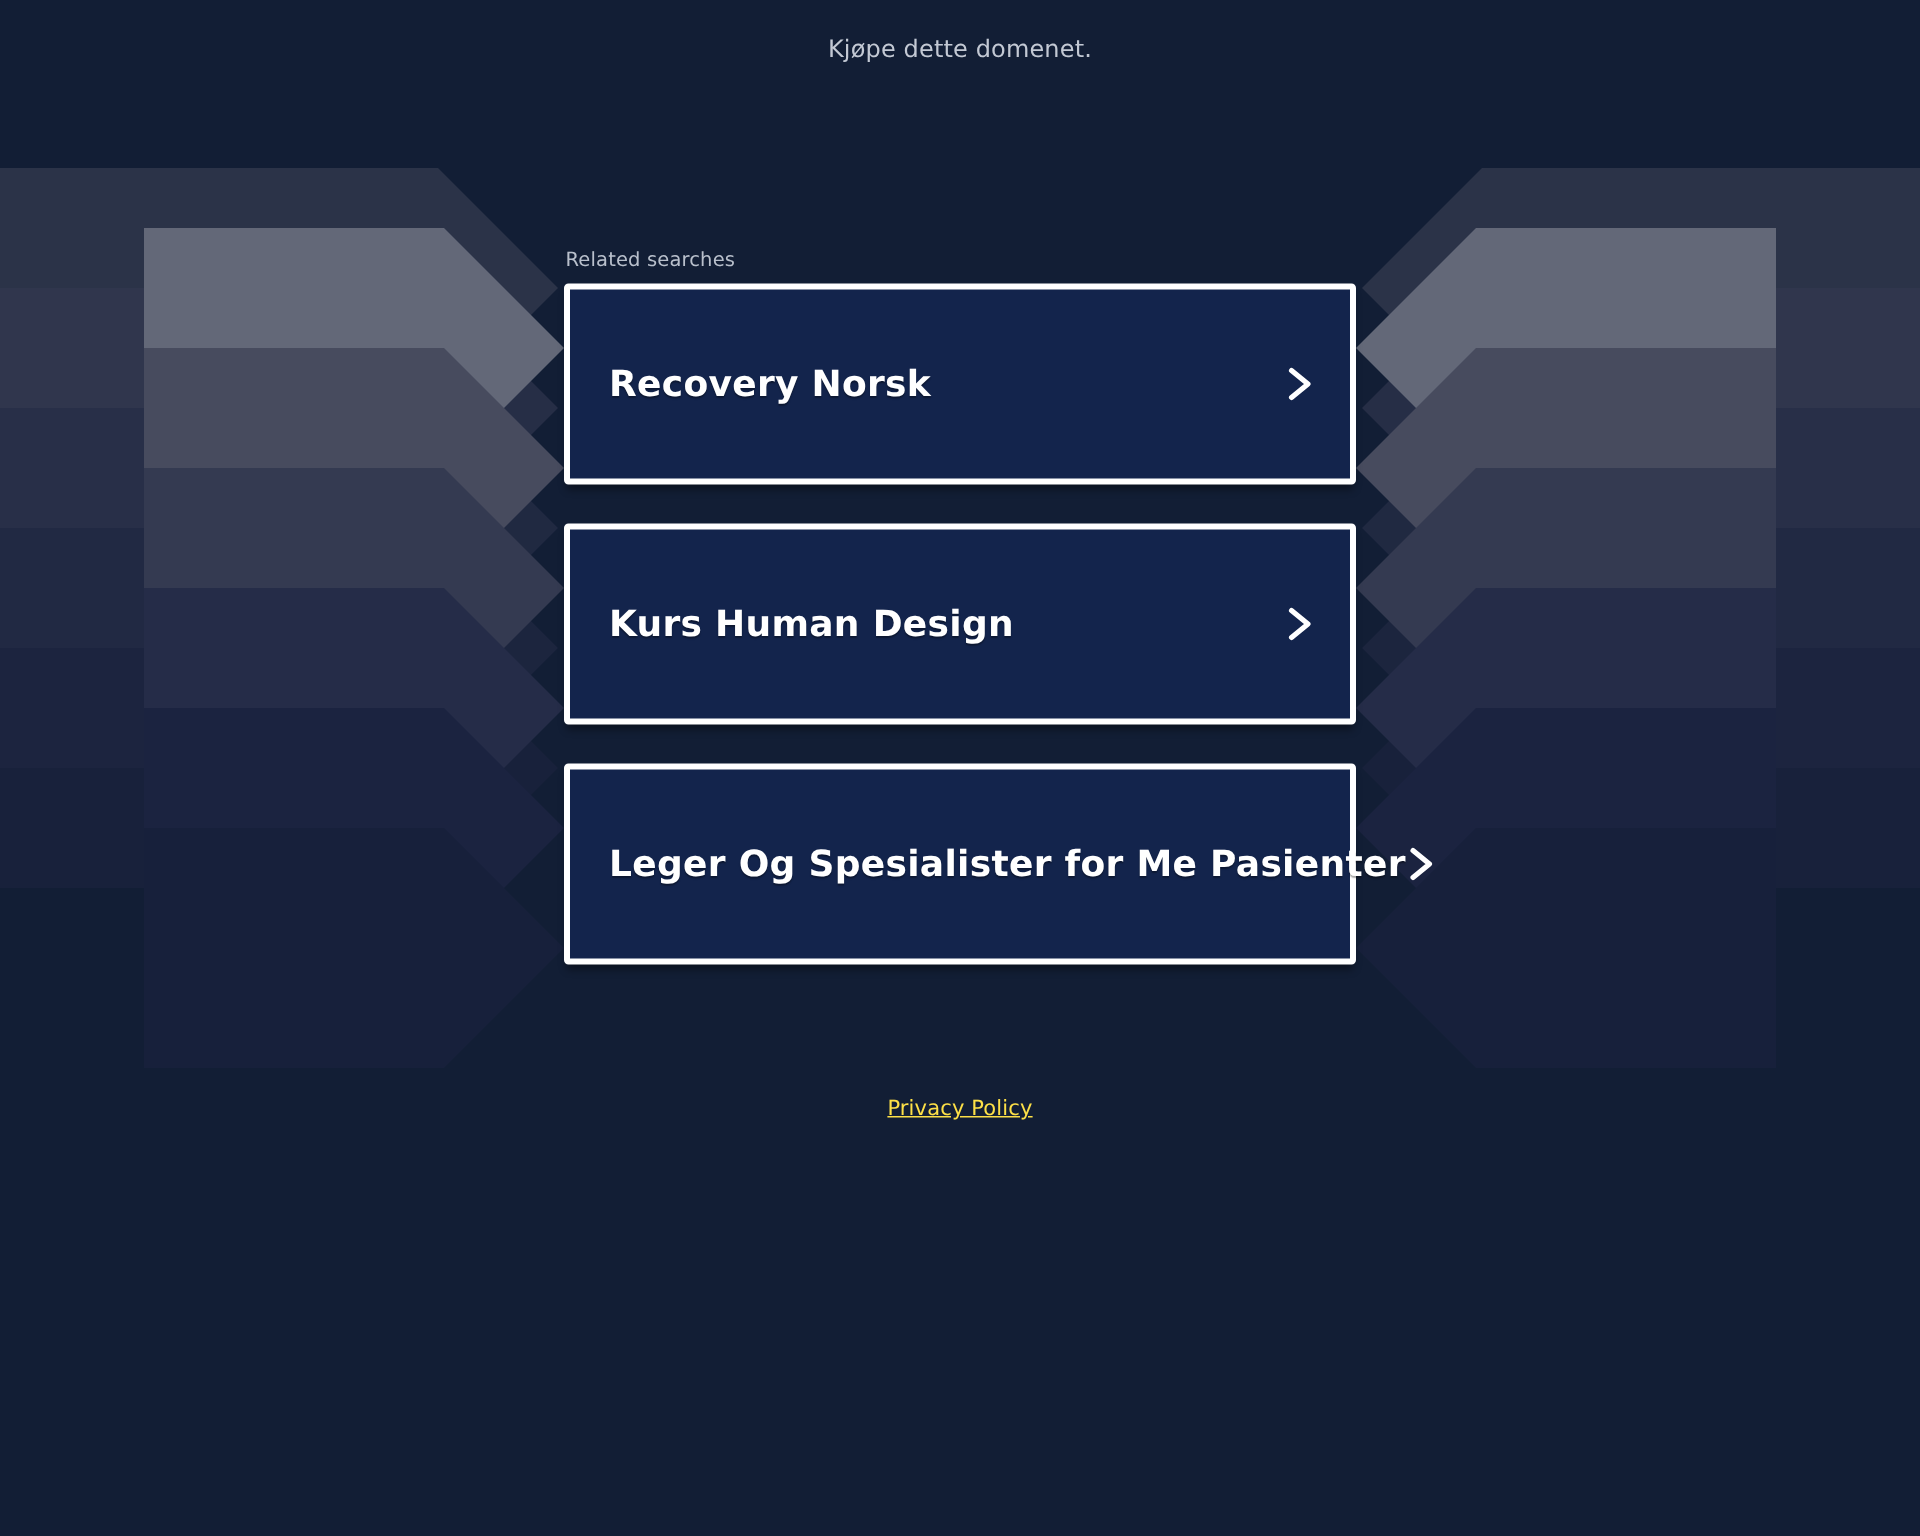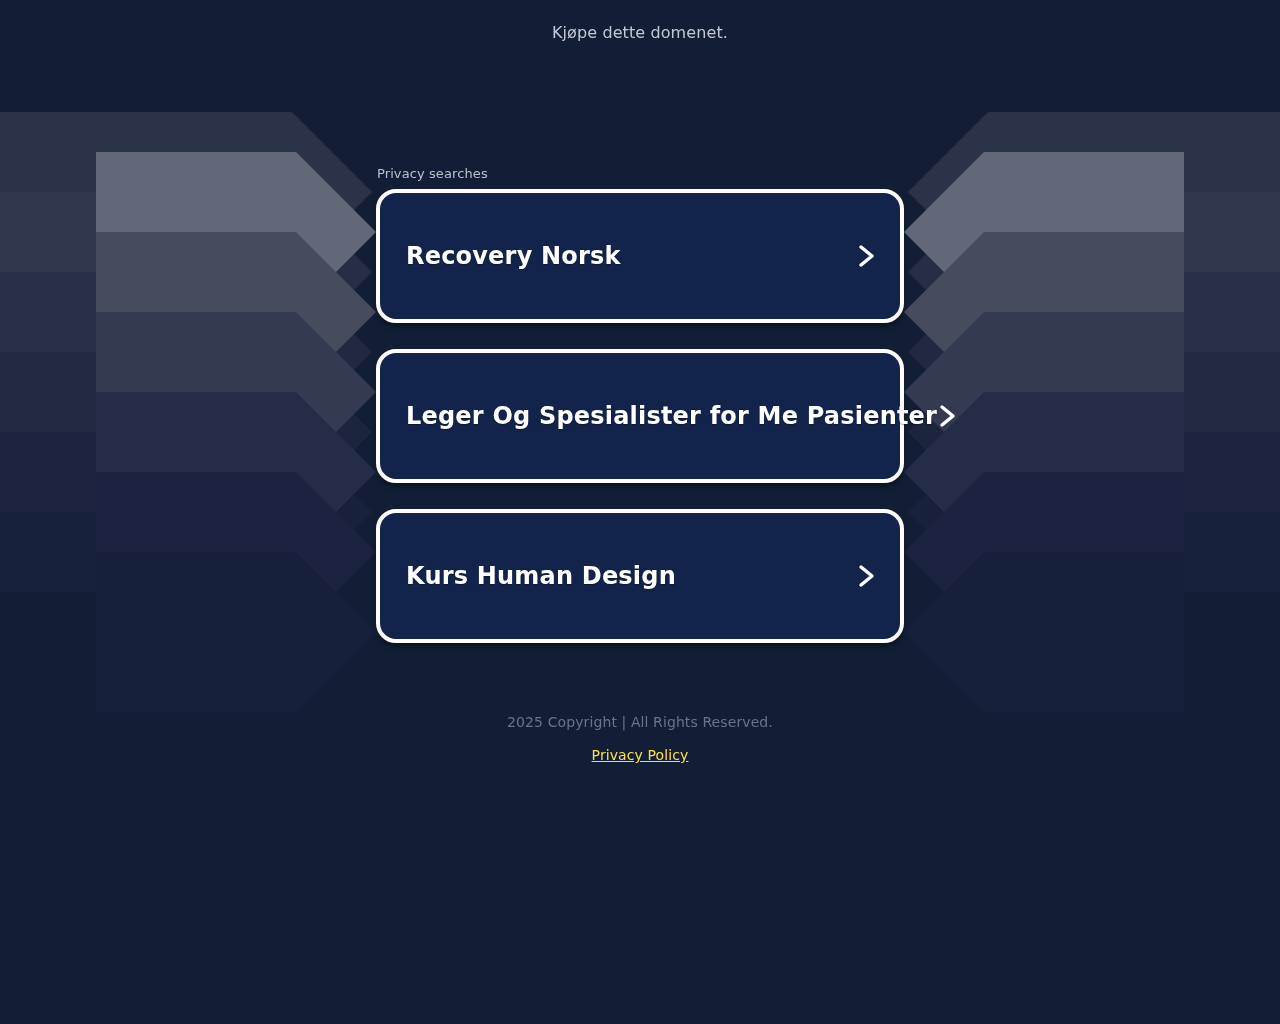--- a/index.html
+++ b/index.html
@@ -65,21 +65,21 @@
   .result-card {
     position: relative;
     display: flex;
     align-items: center;
     justify-content: space-between;
     width: 528px;
     height: 134px;
     margin-bottom: 26px;
     background: #13244c;
     border: 4px solid #ffffff;
-    border-radius: 20px;
+    border-radius: 3px;
     padding: 0 22px 0 26px;
     cursor: pointer;
     box-shadow: 0 5px 6px -2px rgba(0, 0, 0, 0.45);
   }
 
   .result-card:last-of-type { margin-bottom: 0; }
 
   .result-label {
     font-size: 24px;
     font-weight: bold;
@@ -166,49 +166,48 @@
     </g>
   </g>
 </svg>
 
 <div class="page">
 
   <div class="page-title">Kjøpe dette domenet.</div>
 
   <div class="results-wrap">
 
-    <div class="related-label">Privacy searches</div>
+    <div class="related-label">Related searches</div>
 
     <div class="result-card">
       <span class="result-label">Recovery Norsk</span>
       <span class="chevron-icon">
         <svg width="22" height="30" viewBox="0 0 22 30">
           <polyline points="5,6 16,15 5,24" fill="none" stroke="#ffffff" stroke-width="3.4" stroke-linecap="round" stroke-linejoin="round"></polyline>
         </svg>
       </span>
     </div>
 
     <div class="result-card">
+      <span class="result-label">Kurs Human Design</span>
+      <span class="chevron-icon">
+        <svg width="22" height="30" viewBox="0 0 22 30">
+          <polyline points="5,6 16,15 5,24" fill="none" stroke="#ffffff" stroke-width="3.4" stroke-linecap="round" stroke-linejoin="round"></polyline>
+        </svg>
+      </span>
+    </div>
+
+    <div class="result-card">
       <span class="result-label">Leger Og Spesialister for Me Pasienter</span>
       <span class="chevron-icon">
         <svg width="22" height="30" viewBox="0 0 22 30">
           <polyline points="5,6 16,15 5,24" fill="none" stroke="#ffffff" stroke-width="3.4" stroke-linecap="round" stroke-linejoin="round"></polyline>
         </svg>
       </span>
     </div>
 
-    <div class="result-card">
-      <span class="result-label">Kurs Human Design</span>
-      <span class="chevron-icon">
-        <svg width="22" height="30" viewBox="0 0 22 30">
-          <polyline points="5,6 16,15 5,24" fill="none" stroke="#ffffff" stroke-width="3.4" stroke-linecap="round" stroke-linejoin="round"></polyline>
-        </svg>
-      </span>
-    </div>
-
   </div>
 
   <div class="footer">
-    <div class="copyright">2025 Copyright | All Rights Reserved.</div>
     <a class="privacy-link" href="#">Privacy Policy</a>
   </div>
 
 </div>
 
 </body></html>

